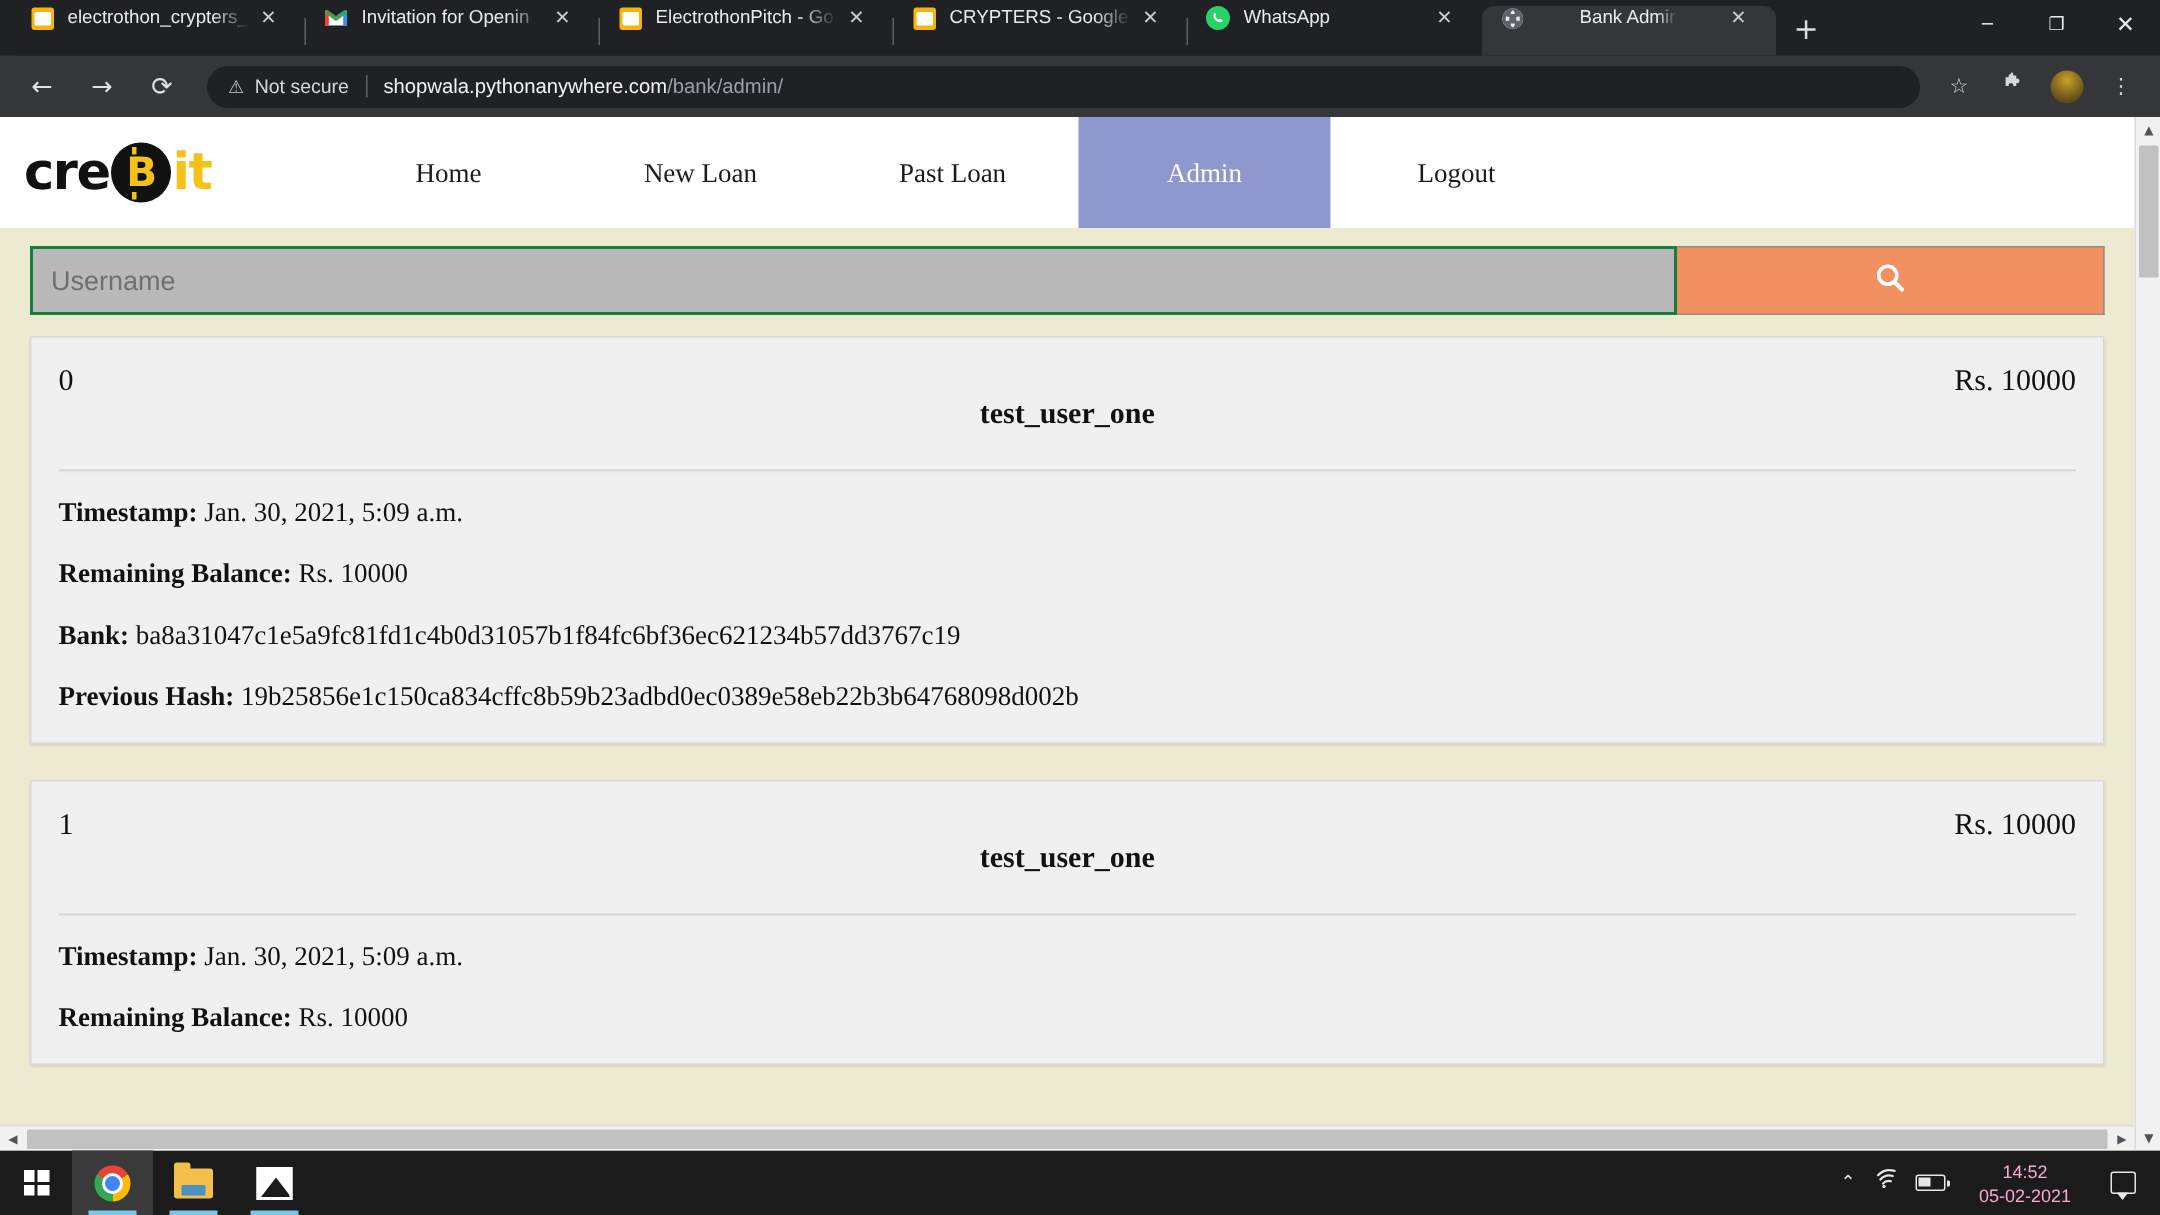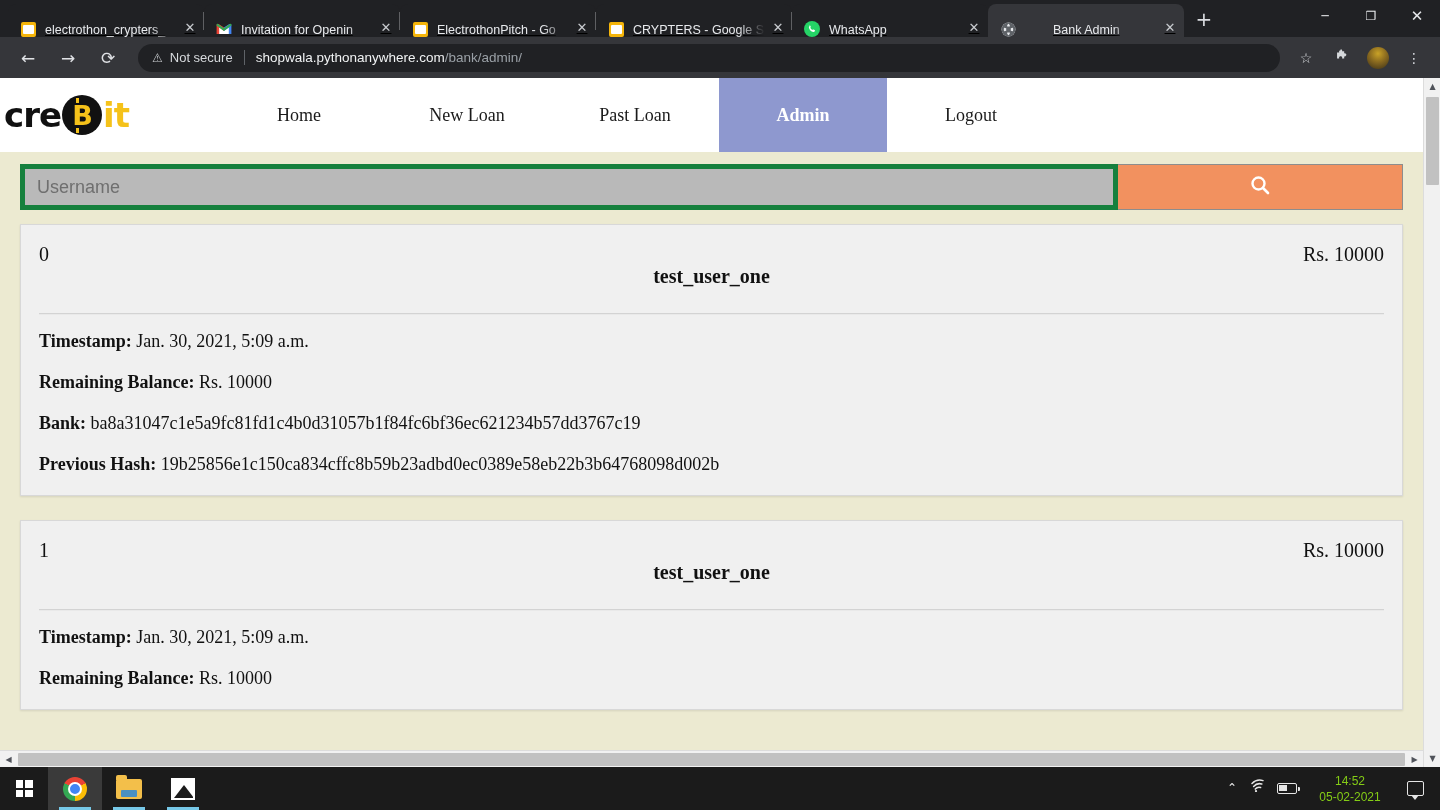--- a/index.html
+++ b/index.html
@@ -14,27 +14,26 @@
   
   .browser { width: 1440px; height: 810px; display: flex; flex-direction: column; }
 
   .tabstrip {
     height: 37px; background: #202124;
     display: flex; align-items: flex-end;
     padding-left: 8px; flex: 0 0 37px;
   }
   .tab {
     height: 33px; width: 196px;
-    display: flex; align-items: flex-end;
+    display: flex; align-items: flex-start;
     border-radius: 8px 8px 0 0;
-    padding: 0 5px 0 12px;
+    padding: 0 16px 0 12px;
     position: relative;
     background: #202124;
     flex: 0 0 196px;
-    text-decoration: underline;
   }
   .tab.active { background: #35363a; gap: 28px; }
   .tab .tabsep {
     position: absolute; right: 0; top: 8px; height: 18px; width: 1px;
     background: #5f6063;
   }
   .tab.active .tabsep, .tab.prev-active .tabsep { background: transparent; }
   .favicon {
     width: 16px; height: 16px; flex: 0 0 16px; margin-right: 9px;
     display: flex; align-items: center; justify-content: center;
@@ -117,21 +116,21 @@
   .pagearea {
     flex: 1; display: flex; flex-direction: column; position: relative;
     background: #ecead1; overflow: hidden;
   }
   .pagescroll { flex: 1; overflow: hidden; }
 
   .navbar {
     height: 74px; background: #ffffff; display: flex; align-items: stretch;
   }
   .logo {
-    display: flex; padding-left: 4px;
+    display: flex; padding-left: 16px;
     width: 215px; flex: 0 0 215px;
   }
   .logo-text {
     font-family: "DejaVu Sans", sans-serif; font-weight: bold;
     font-size: 34px; letter-spacing: -1px; display: flex; align-items: center;
   }
   .logo-cre { color: #111; }
   .logo-it { color: #f5c21a; }
   .btc {
     width: 40px; height: 40px; border-radius: 50%; background: #111;
@@ -145,28 +144,28 @@
     background: #f5c21a;
   }
   .btc span::before { top: -4px; }
   .btc span::after { bottom: -4px; }
   .navlinks { display: flex; align-items: stretch; flex: 1; }
   .navlink {
     display: flex; align-items: center; justify-content: center;
     font-family: "Liberation Serif", serif; font-size: 18px; color: #1a1a1a;
     width: 168px; text-decoration: none;
   }
-  .navlink.active { background: #8e98cf; color: #ffffff; font-weight: bold; }
+  .navlink.active { background: #8e98cf; color: #ffffff; }
 
   .searchrow {
     display: flex; padding: 0 20px; margin-top: 12px; height: 46px;
     flex: 0 0 46px;
   }
   .search-input {
-    flex: 1; background: #b9b9b9; border: 5px solid #15803d;
+    flex: 1; background: #b9b9b9; border: 2px solid #15803d;
     font-family: "Liberation Sans", sans-serif; font-size: 18px;
     padding: 0 12px; color: #333; outline: none; min-width: 0;
   }
   .search-input::placeholder { color: #6f6f6f; }
   .search-btn {
     width: 285px; flex: 0 0 285px; background: #f2915f;
     border: 1px solid #8d8d8d; border-left: none;
     display: flex; align-items: center; justify-content: center;
     cursor: pointer;
   }
@@ -307,21 +306,21 @@
   }
   .battery::before {
     content: ""; position: absolute; left: 1px; top: 1px;
     width: 8px; height: 6px; background: #e6e6e6;
   }
   .battery::after {
     content: ""; position: absolute; right: -4px; top: 3px;
     width: 2px; height: 4px; background: #e6e6e6; border-radius: 0 1px 1px 0;
   }
   .clock {
-    color: #84cc16; font-size: 12px; text-align: center; line-height: 16px;
+    color: #f9a8d4; font-size: 12px; text-align: center; line-height: 16px;
     padding: 0 10px 0 14px; min-width: 86px;
   }
   .notif {
     width: 17px; height: 15px; border: 1.7px solid #e6e6e6; border-radius: 2px;
     margin: 0 10px 0 16px; position: relative;
   }
   .notif::after {
     content: ""; position: absolute; left: 3px; bottom: -5px;
     border-left: 4px solid transparent; border-right: 4px solid transparent;
     border-top: 5px solid #e6e6e6;

